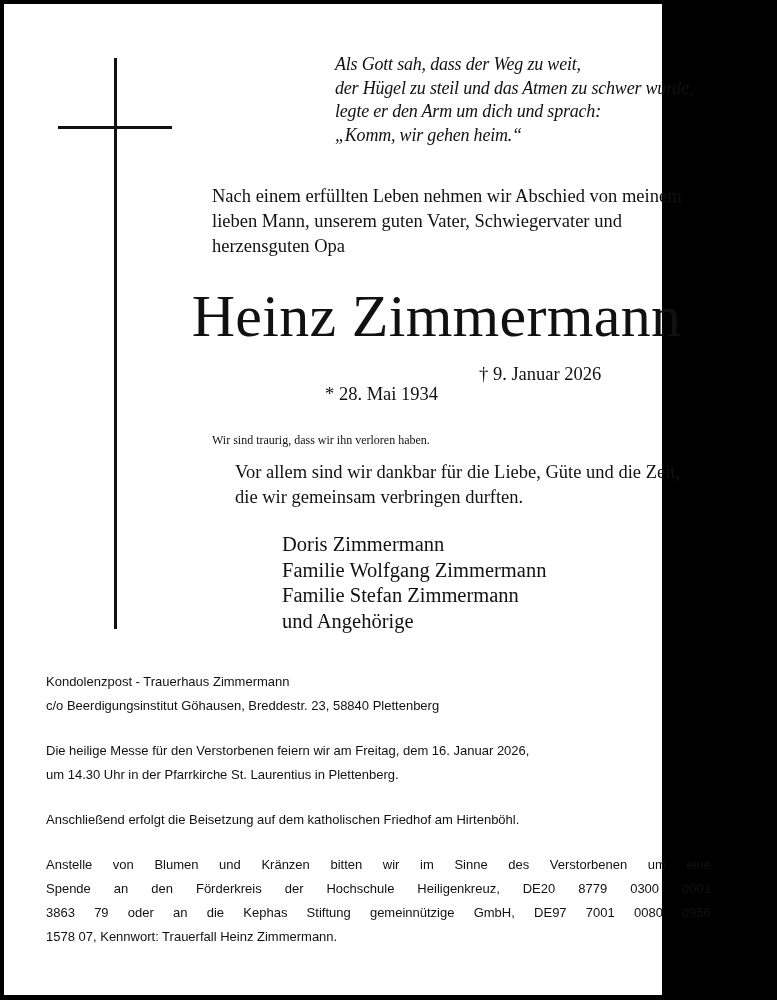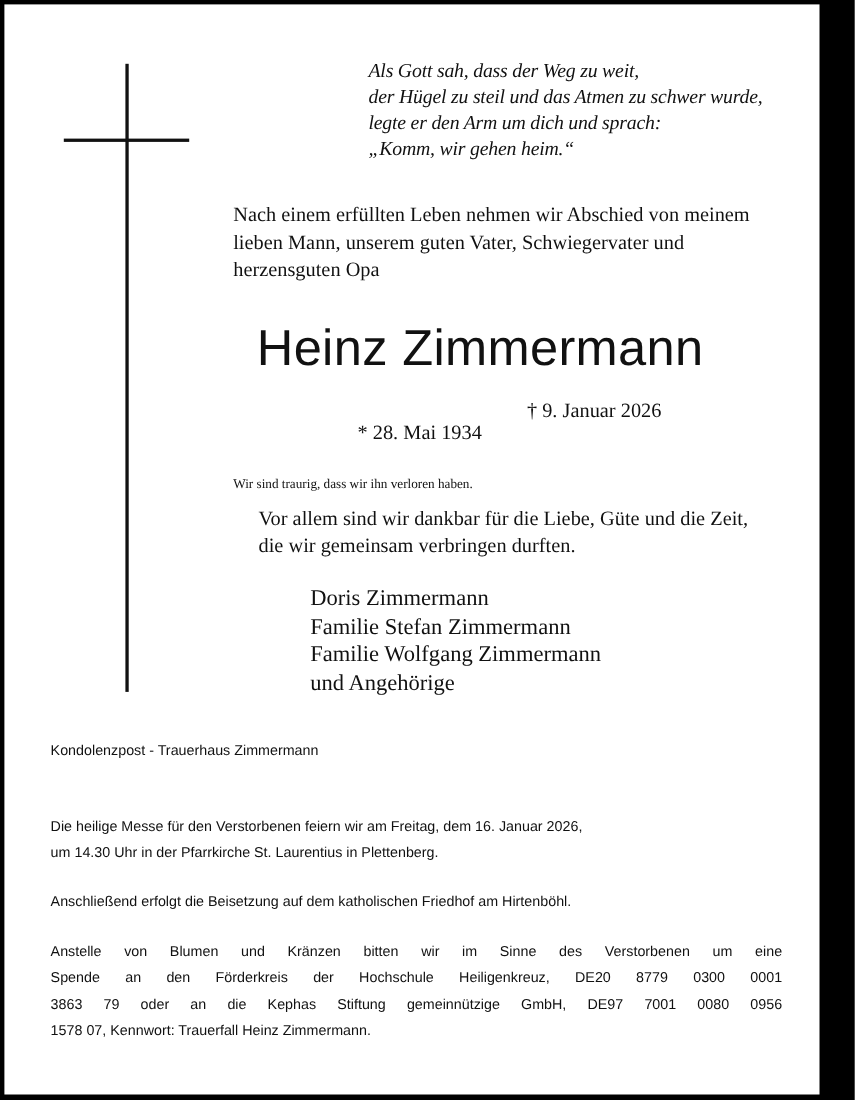--- a/index.html
+++ b/index.html
@@ -1,41 +1,41 @@
 <!DOCTYPE html>
 <html><head>
   <meta charset="utf-8">
   <style>
     html, body { margin: 0; padding: 0; }
     body {
       width: 777px; height: 1000px; background: #000;
       position: relative; overflow: hidden;
     }
     .page {
-      position: absolute; left: 4px; top: 4px; width: 741px; height: 991px;
+      position: absolute; left: 4px; top: 4px; width: 658px; height: 991px;
       background: #fff; color: #111;
       font-family: "DejaVu Serif", "Liberation Serif", serif;
     }
     .cross-v { position: absolute; left: 110px; top: 54px; width: 3px; height: 571px; background: #111; }
     .cross-h { position: absolute; left: 54px; top: 122px; width: 114px; height: 3px; background: #111; }
     .poem {
       position: absolute; left: 331px; top: 49px;
       font-style: italic; font-size: 16px; line-height: 23.5px; letter-spacing: -0.2px;
       font-family: "Liberation Serif", serif;
       font-size: 18px;
     }
     .poem div { white-space: nowrap; }
     .intro {
       position: absolute; left: 208px; top: 180px;
       font-family: "Liberation Serif", serif; font-size: 18.5px; line-height: 25px;
     }
     .intro div { white-space: nowrap; }
     .name {
       position: absolute; left: 0; width: 769px; top: 284px; text-align: center;
-      font-family: Liberation Sans, sans-serif; font-size: 46px; line-height: 56px;
+      font-family: Liberation Serif, serif; font-size: 60px; line-height: 56px;
       padding-left: 96px; box-sizing: border-box; letter-spacing: 0.3px;
     }
     .dates {
       position: absolute; top: 360px; font-family: "Liberation Serif", serif; font-size: 18.5px;
       white-space: nowrap;
     }
     .date-born { left: 321px; margin-top: 20px; }
     .date-died { left: 475px; }
     .sad {
       position: absolute; left: 208px; top: 424px;
@@ -91,27 +91,28 @@
 
   <div class="sad">Wir sind traurig, dass wir ihn verloren haben.</div>
 
   <div class="thanks">
     <div>Vor allem sind wir dankbar für die Liebe, Güte und die Zeit,</div>
     <div>die wir gemeinsam verbringen durften.</div>
   </div>
 
   <div class="family">
     <div>Doris Zimmermann</div>
+    <div>Familie Wolfgang Zimmermann</div>
     <div>Familie Stefan Zimmermann</div>
-    <div>Familie Wolfgang Zimmermann</div>
     <div>und Angehörige</div>
   </div>
 
   <div class="info condolence">
     <div>Kondolenzpost - Trauerhaus Zimmermann</div>
+    <div>c/o Beerdigungsinstitut Göhausen, Breddestr. 23, 58840 Plettenberg</div>
   </div>
 
   <div class="info mass">
     <div>Die heilige Messe für den Verstorbenen feiern wir am Freitag, dem 16. Januar 2026,</div>
     <div>um 14.30 Uhr in der Pfarrkirche St. Laurentius in Plettenberg.</div>
   </div>
 
   <div class="info burial">
     <div>Anschließend erfolgt die Beisetzung auf dem katholischen Friedhof am Hirtenböhl.</div>
   </div>

